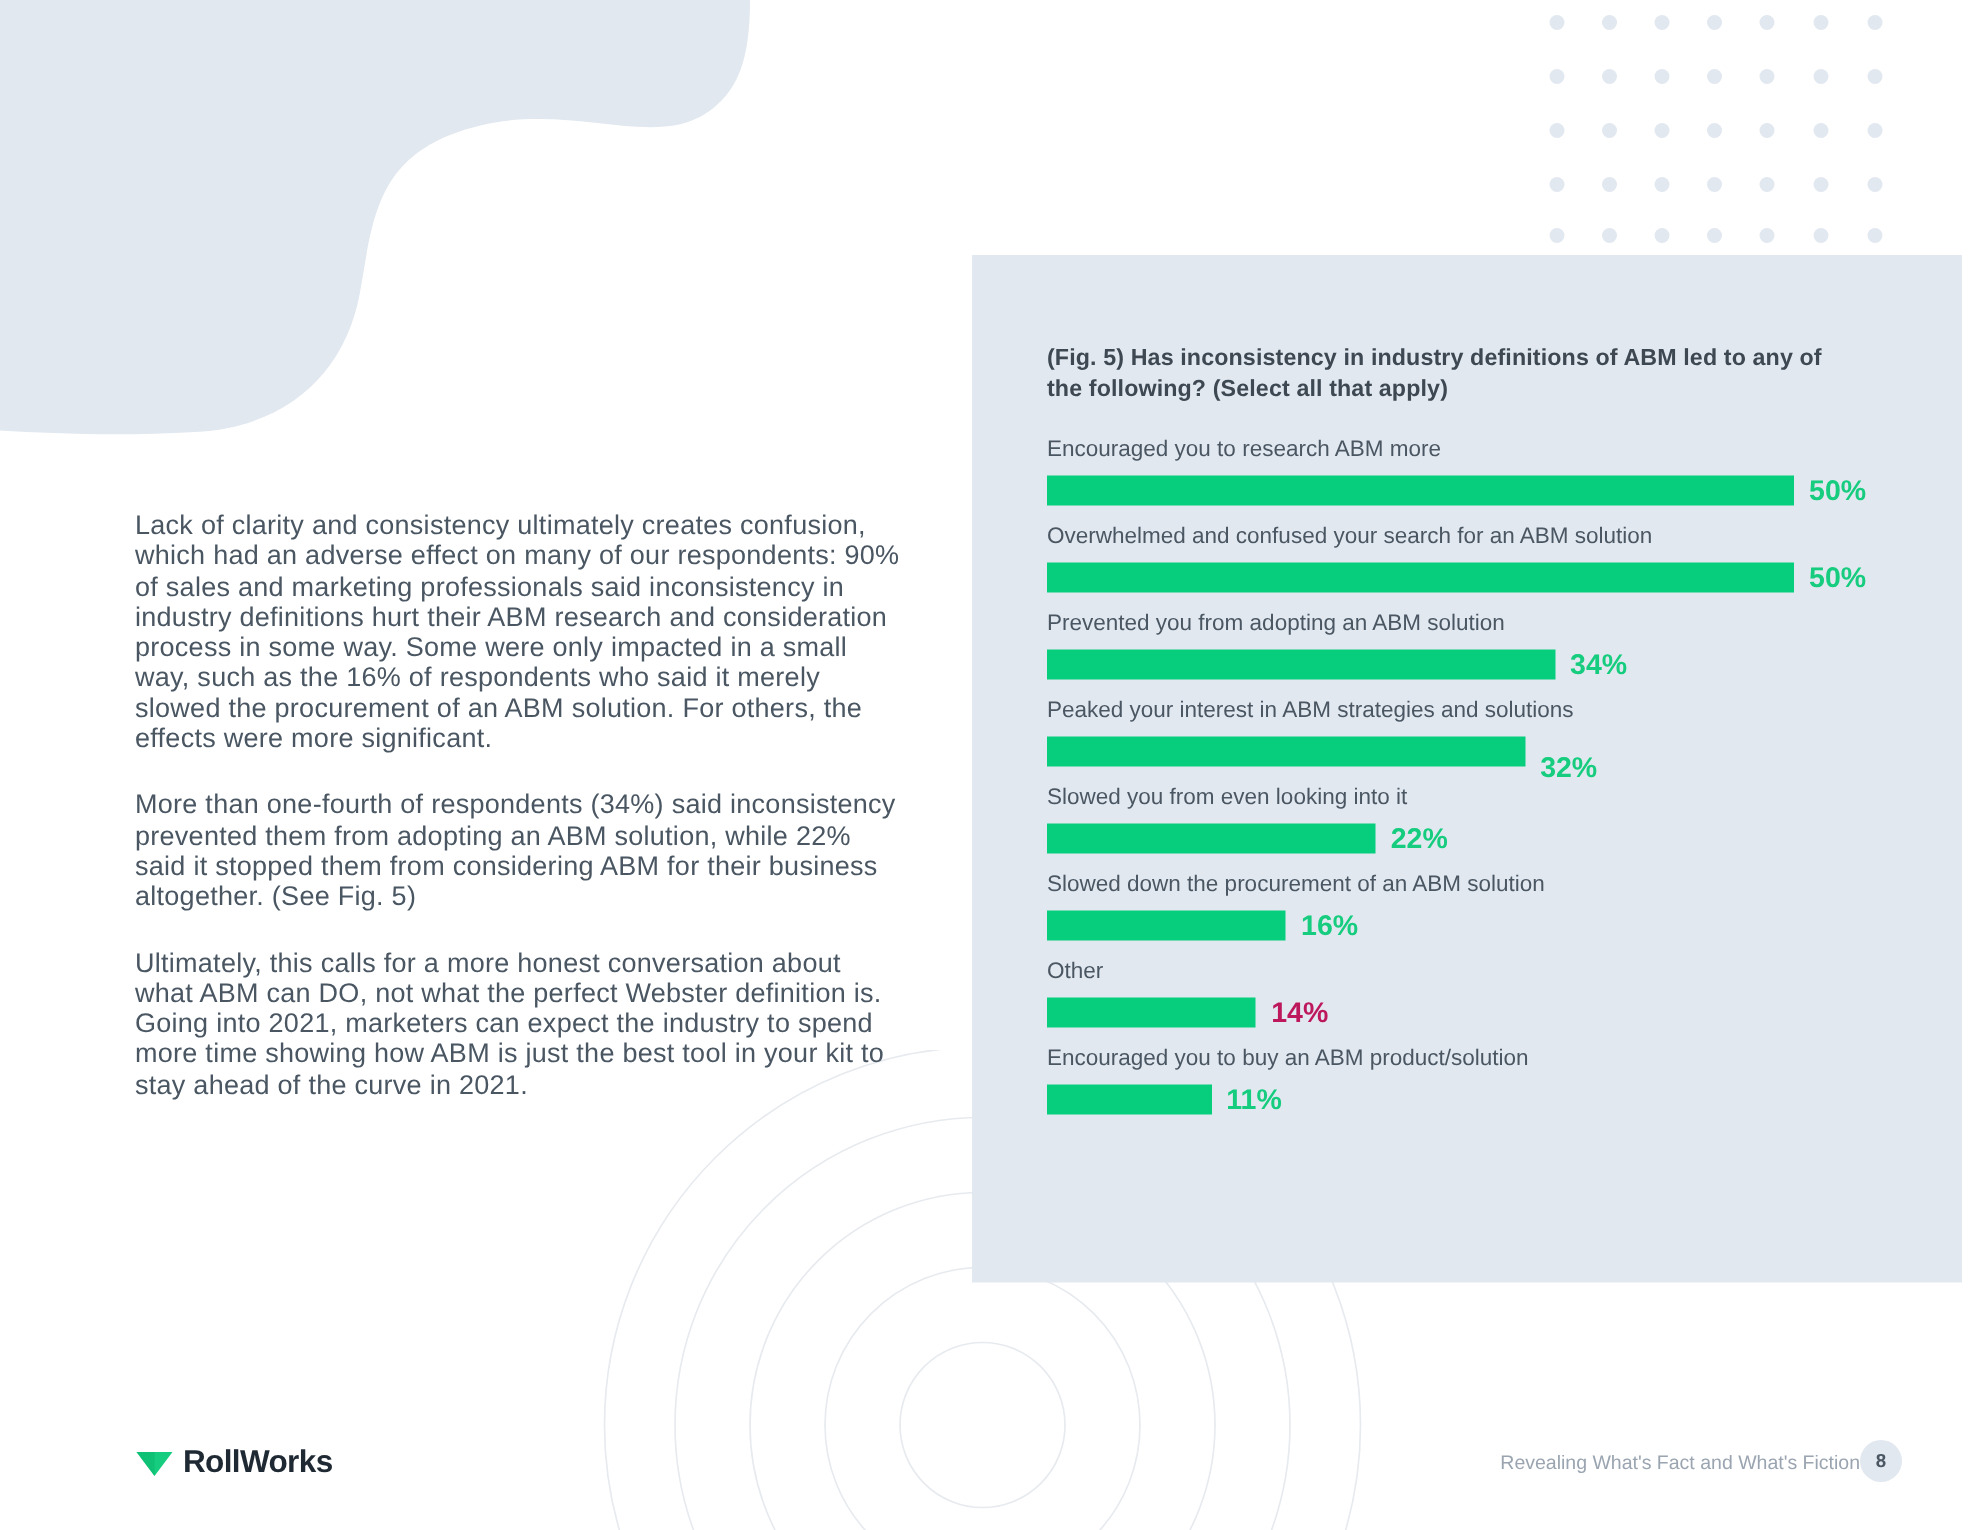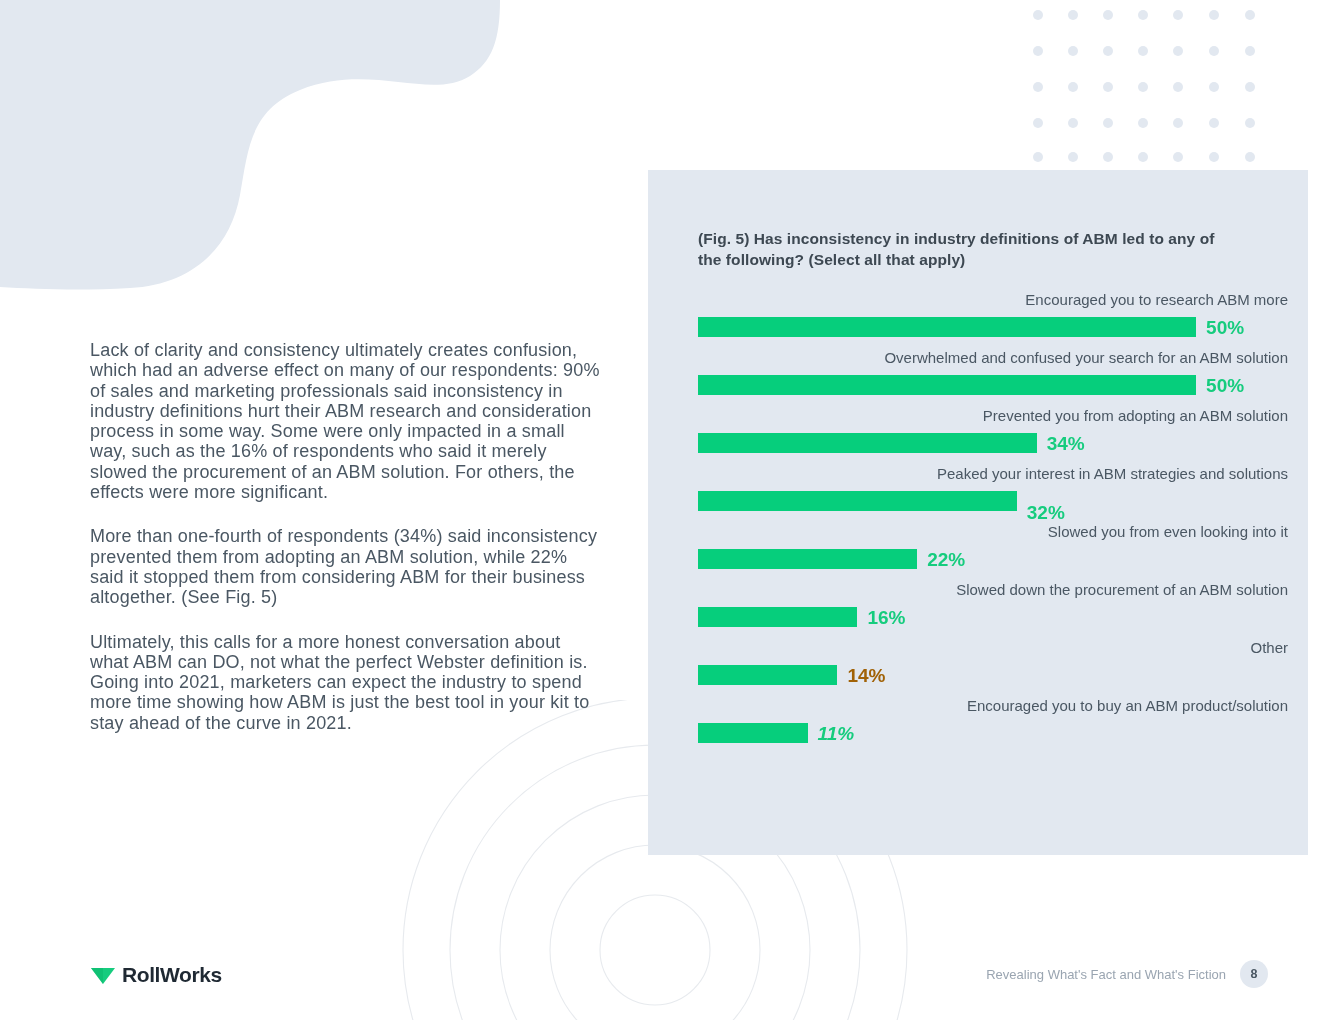--- a/index.html
+++ b/index.html
@@ -84,21 +84,20 @@
   }
   .bar-row {
     margin-bottom: 10px;
   }
   .bar-label {
     font-size: 15px;
     color: #4a5763;
     line-height: 20px;
     margin-bottom: 6px;
     white-space: nowrap;
-    text-align: right;
   }
   .bar-track {
     display: flex;
     align-items: center;
     height: 22px;
   }
   .bar-fill {
     height: 20px;
     background: #06ce7c;
   }
@@ -125,21 +124,20 @@
     color: #1f2933;
     letter-spacing: -0.02em;
     text-align: center;
   }
   .footer-right {
     position: absolute;
     right: 52px;
     top: 960px;
     display: flex;
     align-items: center;
-    gap: 14px;
   }
   .footer-note {
     font-size: 13px;
     color: #9aa5b1;
   }
   .page-badge {
     width: 28px;
     height: 28px;
     border-radius: 50%;
     background: #e2e8f0;
@@ -261,28 +259,28 @@
         <div class="bar-label">Slowed down the procurement of an ABM solution</div>
         <div class="bar-track">
           <div class="bar-fill" style="width: 159.385px; background: rgb(6, 206, 124);"></div>
           <div class="bar-value" style="color: rgb(22, 204, 126);">16%</div>
         </div>
       </div>
       <div class="bar-row">
         <div class="bar-label">Other</div>
         <div class="bar-track">
           <div class="bar-fill" style="width: 139.462px; background: rgb(6, 206, 124);"></div>
-          <div class="bar-value" style="color: #a16207; text-align: center;">14%</div>
+          <div class="bar-value" style="color: #be185d; text-align: center;">14%</div>
         </div>
       </div>
       <div class="bar-row">
         <div class="bar-label">Encouraged you to buy an ABM product/solution</div>
         <div class="bar-track">
           <div class="bar-fill" style="width: 109.577px; background: rgb(6, 206, 124);"></div>
-          <div class="bar-value" style="color: rgb(22, 204, 126); font-style: italic;">11%</div>
+          <div class="bar-value" style="color: rgb(22, 204, 126);">11%</div>
         </div>
       </div>
     </div>
 </div>
 
 <div class="footer-logo">
   <svg width="26" height="20" viewBox="0 0 26 20">
     <path d="M1,3 L25,3 L13,19 Z" fill="#16cc7e"></path>
     <path d="M1,3 L13,3 L13,19 Z" fill="#0bb86c" opacity="0.55"></path>
   </svg>

